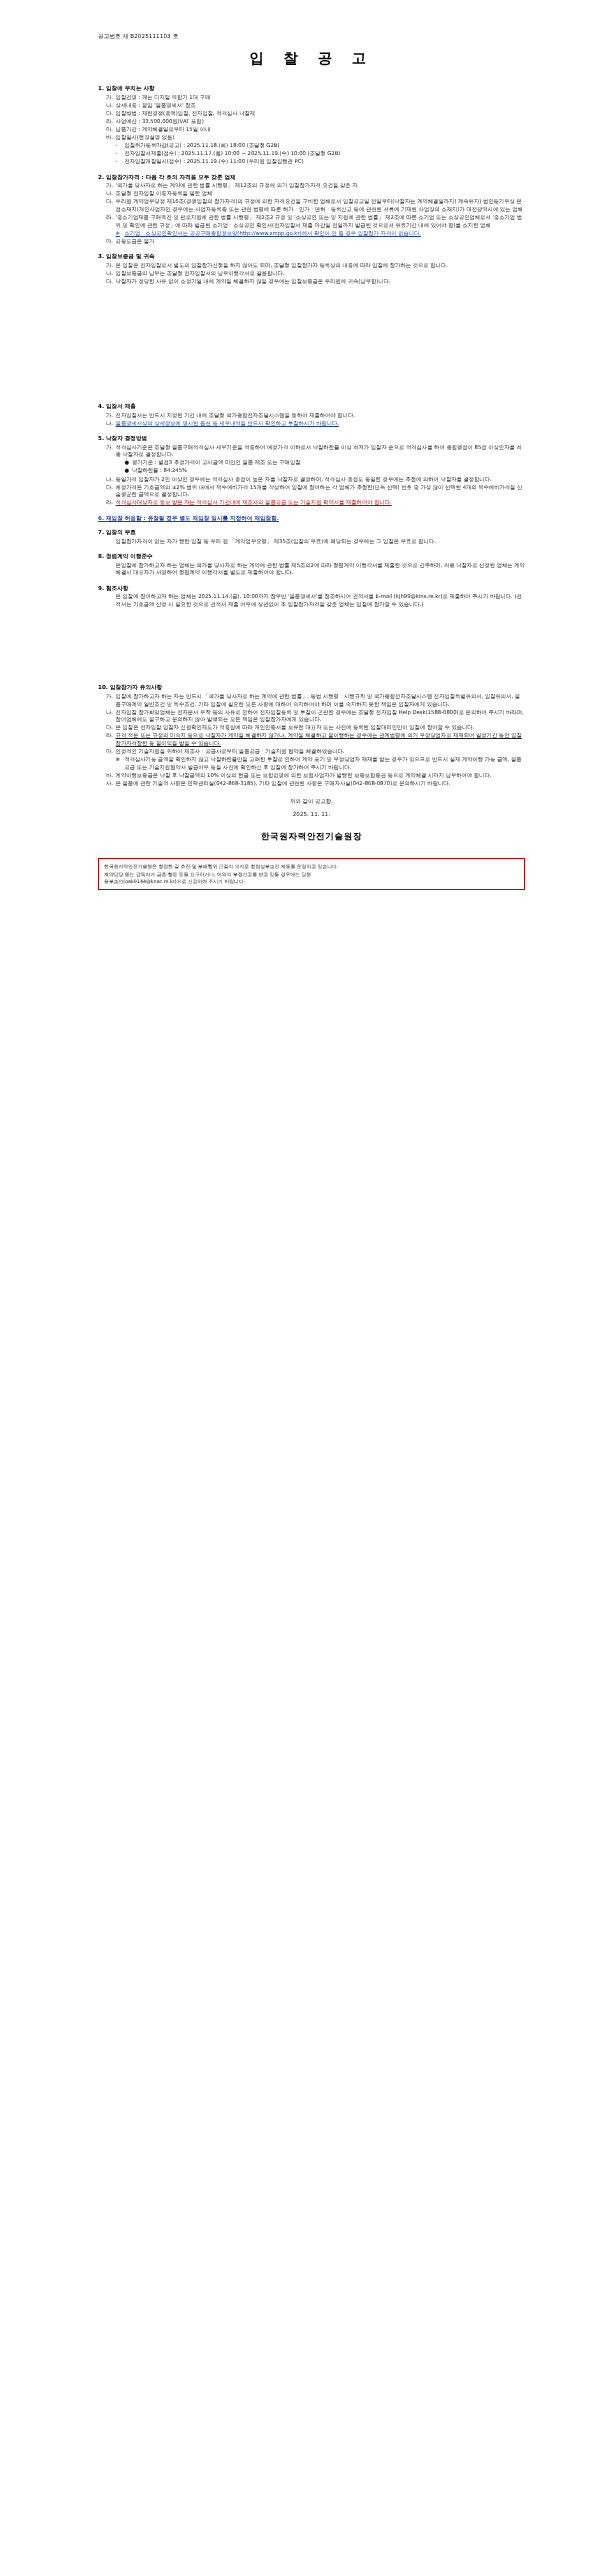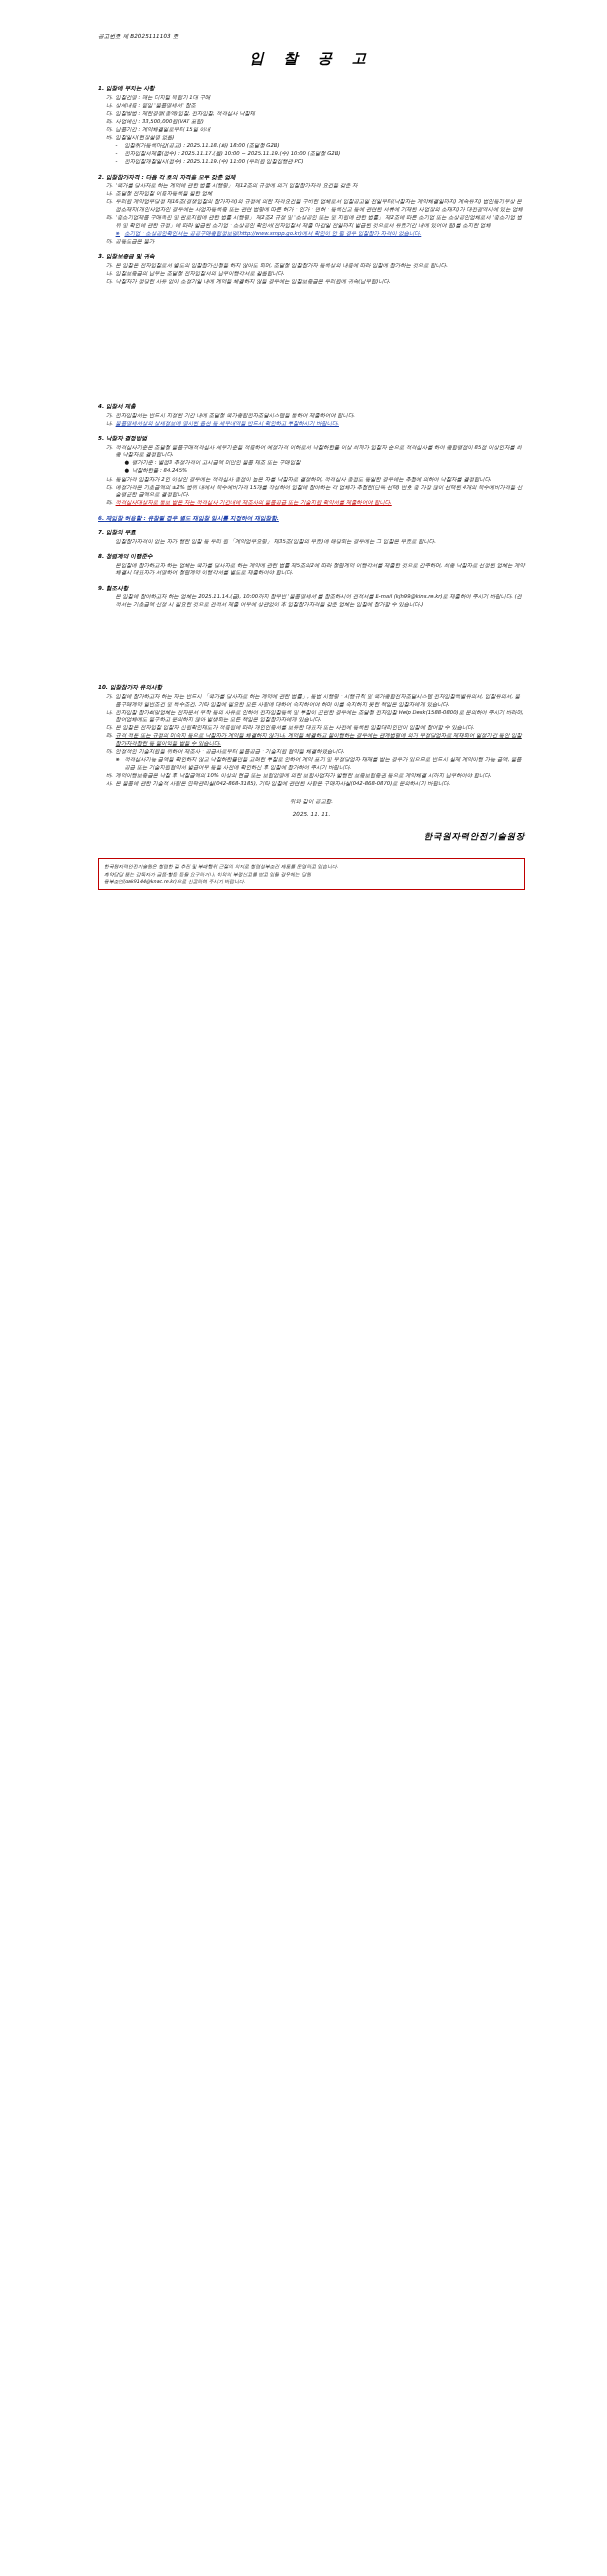--- a/index.html
+++ b/index.html
@@ -13,21 +13,20 @@
     line-height: 1.45;
     color: #1a1a1a;
     width: 607px;
   }
   .page {
     width: 607px;
     min-height: 2576px;
     box-sizing: border-box;
     padding: 32px 82px 22px 98px;
     position: relative;
-    font-style: italic;
   }
   .doc-no {
     font-size: 5.6px;
     color: #111;
     margin-bottom: 7.4px;
     letter-spacing: 0.1px;
   }
   .doc-title {
     text-align: center;
     font-size: 14.3px;
@@ -90,21 +89,21 @@
   .gap-lg { height: 110px; }
   .gap-md { height: 68px; }
   .closing {
     margin-top: 10.3px;
     text-align: center;
     font-size: 5.4px;
   }
   .closing .line1 { margin-bottom: 4.4px; }
   .closing .date { margin-bottom: 11.8px; font-size: 5.6px; }
   .issuer {
-    text-align: right;
+    text-align: center;
     font-size: 8.5px;
     font-weight: bold;
     letter-spacing: 0.7px;
     color: #000;
     margin-bottom: 16px;
   }
   .notice-box {
     border: 0.7px solid #c00000;
     padding: 3.7px 5.1px;
     font-size: 4.8px;

